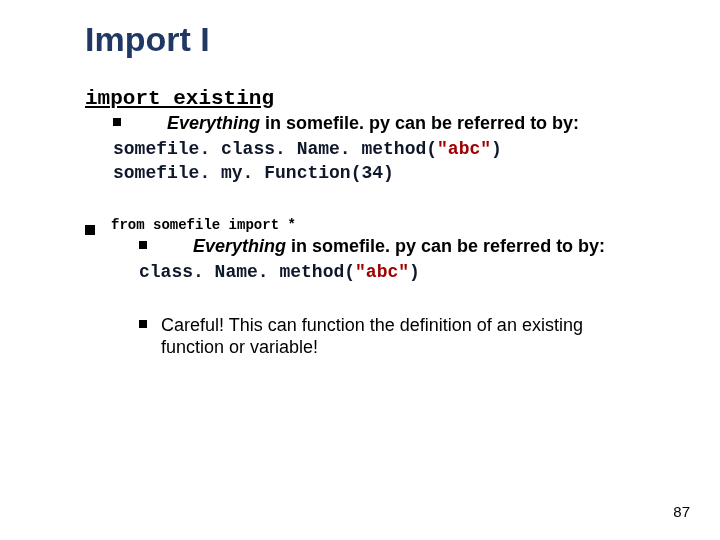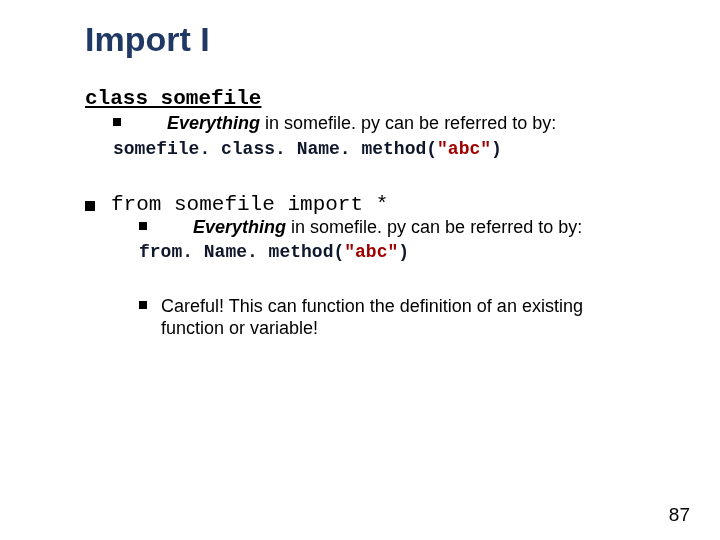--- a/index.html
+++ b/index.html
@@ -45,21 +45,21 @@
     background: #000;
     flex: 0 0 8px;
     margin-top: 6px;
     margin-right: 14px;
   }
   .b-text {
     font-size: 18px;
     line-height: 1.25;
   }
   .b-text-strong {
-    font-weight: normal;
+    font-weight: bold;
   }
   .b-text-em {
     font-style: italic;
     font-weight: bold;
     margin-left: 32px;
   }
   .code-line {
     font-family: "Courier New", monospace;
     font-weight: bold;
     font-size: 18px;
@@ -78,73 +78,76 @@
   .outer-sq {
     width: 10px;
     height: 10px;
     background: #000;
     flex: 0 0 10px;
     margin-top: 8px;
     margin-right: 16px;
   }
   .code-from {
     font-family: "Courier New", monospace;
-    font-size: 21px;
-    font-weight: normal;
+    font-size: 14px;
+    font-weight: bold;
   }
   .indent-block {
     margin-left: 26px;
   }
   .pagenum {
     position: absolute;
-    bottom: 14px;
+    bottom: 20px;
     right: 30px;
-    font-size: 19px;
+    font-size: 15px;
     color: #000;
   }
 </style>
 </head>
 <body>
 
 <div class="slide">
 
   <h1 class="title">Import I</h1>
 
-  <div class="code-import">class somefile</div>
+  <div class="code-import">import existing</div>
 
   <div class="sub-b1">
     <div class="bullet-row">
       <span class="sq"></span>
       <span class="b-text">
         <span class="b-text-em">Everything</span><span class="b-text-strong"> in somefile. py can be referred to by:</span>
       </span>
     </div>
   </div>
   <div class="code-line">
     <span class="s1">somefile. class. Name. method(</span><span class="q">"abc"</span><span class="s1">)</span>
+  </div>
+  <div class="code-line">
+    <span class="s1">somefile. my. Function(34)</span>
   </div>
 
   <div class="gap-lg"></div>
 
   <div class="outer-bullet-row">
     <span class="outer-sq"></span>
     <span class="code-from">from somefile import *</span>
   </div>
 
   <div class="indent-block">
     <div class="sub-b1">
       <div class="bullet-row">
         <span class="sq"></span>
         <span class="b-text">
           <span class="b-text-em">Everything</span><span class="b-text-strong"> in somefile. py can be referred to by:</span>
         </span>
       </div>
     </div>
     <div class="code-line">
-      <span class="s1">from. Name. method(</span><span class="q">"abc"</span><span class="s1">)</span>
+      <span class="s1">class. Name. method(</span><span class="q">"abc"</span><span class="s1">)</span>
     </div>
     <div class="gap-sm"></div>
 
     <div class="gap-md"></div>
 
     <div class="sub-b1">
       <div class="bullet-row">
         <span class="sq"></span>
         <span class="b-text">Careful!  This can function the definition of an existing function or variable!</span>
       </div>

